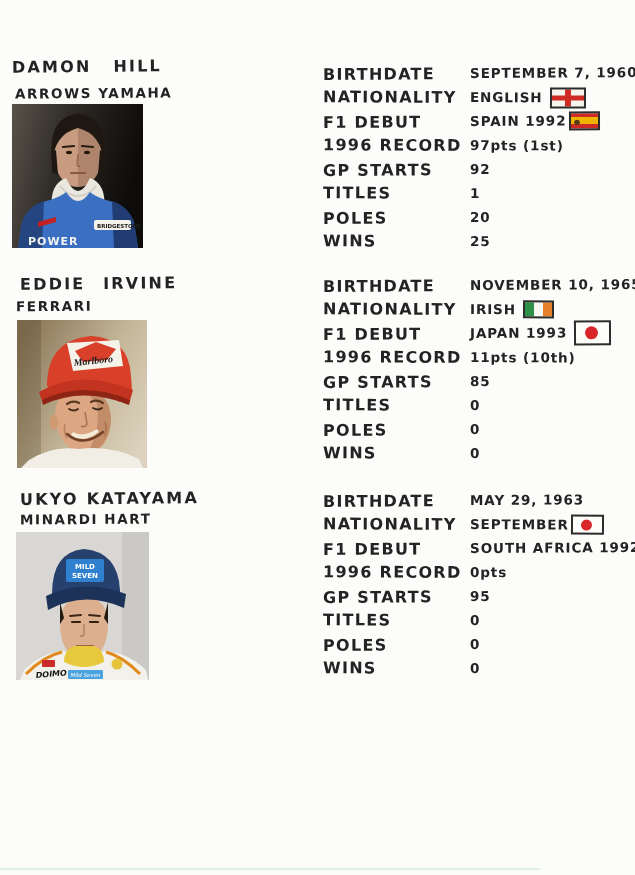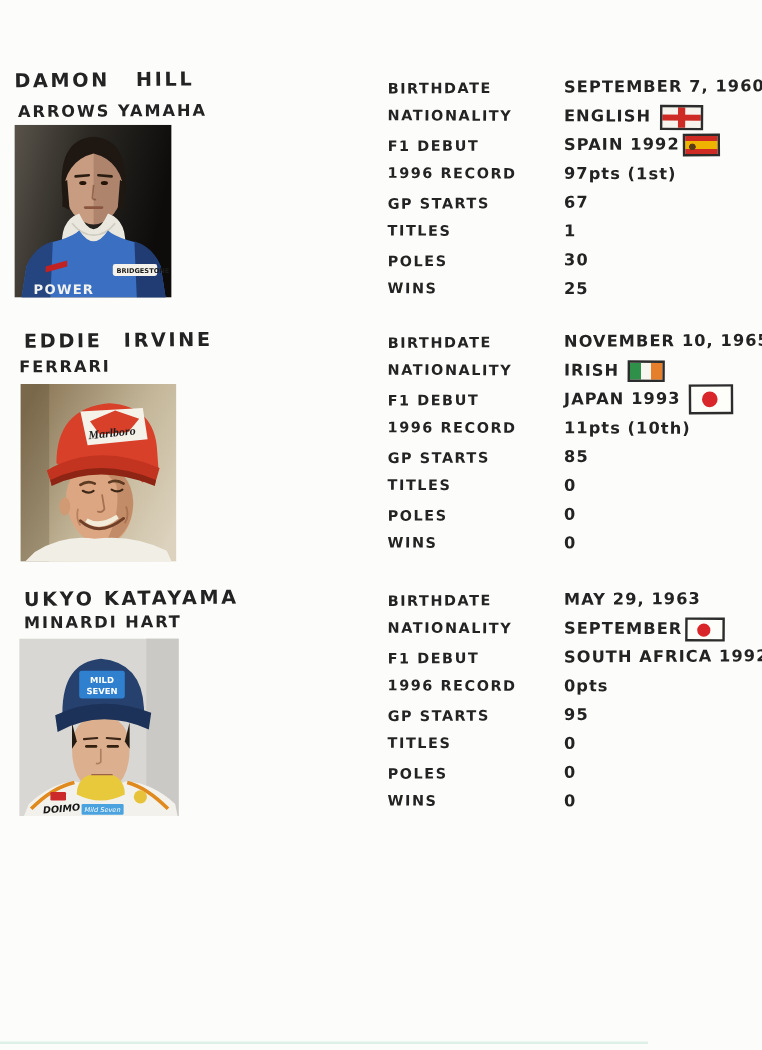--- a/index.html
+++ b/index.html
@@ -36,21 +36,21 @@
   #d3 .photo{left:16px; top:47px;}
 
   
   .stats{position:absolute; left:323px; margin:0; padding:0; list-style:none; width:305px;}
   #d1 .stats{top:6px;} #d2 .stats{top:3px;} #d3 .stats{top:3px;}
   .stat-row{display:flex; align-items:center; height:24px;}
   .stat-row:nth-child(odd){transform:rotate(-0.35deg);}
   .stat-row:nth-child(even){transform:rotate(0.3deg);}
   .stat-label{
     flex:none; width:147px;
-    font-size:12px; letter-spacing:1.3px; font-weight:600; white-space:nowrap;
+    font-size:16px; letter-spacing:1.3px; font-weight:600; white-space:nowrap;
   }
   .stat-value{
     font-size:13.5px; letter-spacing:0.9px; font-weight:600; white-space:nowrap;
   }
 
   
   .flag{display:inline-block; vertical-align:middle; margin-left:7px;
         border:2px solid #2c2c2c; box-sizing:border-box;}
   .flag-england{
     width:36px; height:21px;
@@ -146,29 +146,29 @@
         <span class="stat-label">F1 DEBUT</span>
         <span class="stat-value">SPAIN 1992</span>
         <span class="flag flag-spain"></span>
       </li>
       <li class="stat-row">
         <span class="stat-label">1996 RECORD</span>
         <span class="stat-value">97pts (1st)</span>
       </li>
       <li class="stat-row">
         <span class="stat-label">GP STARTS</span>
-        <span class="stat-value">67</span>
+        <span class="stat-value">92</span>
       </li>
       <li class="stat-row">
         <span class="stat-label">TITLES</span>
         <span class="stat-value">1</span>
       </li>
       <li class="stat-row">
         <span class="stat-label">POLES</span>
-        <span class="stat-value">30</span>
+        <span class="stat-value">20</span>
       </li>
       <li class="stat-row">
         <span class="stat-label">WINS</span>
         <span class="stat-value">25</span>
       </li>
     </ul>
   </section>
 
   <section class="driver" id="d2">
     <h2 class="driver-name">EDDIE IRVINE</h2>

